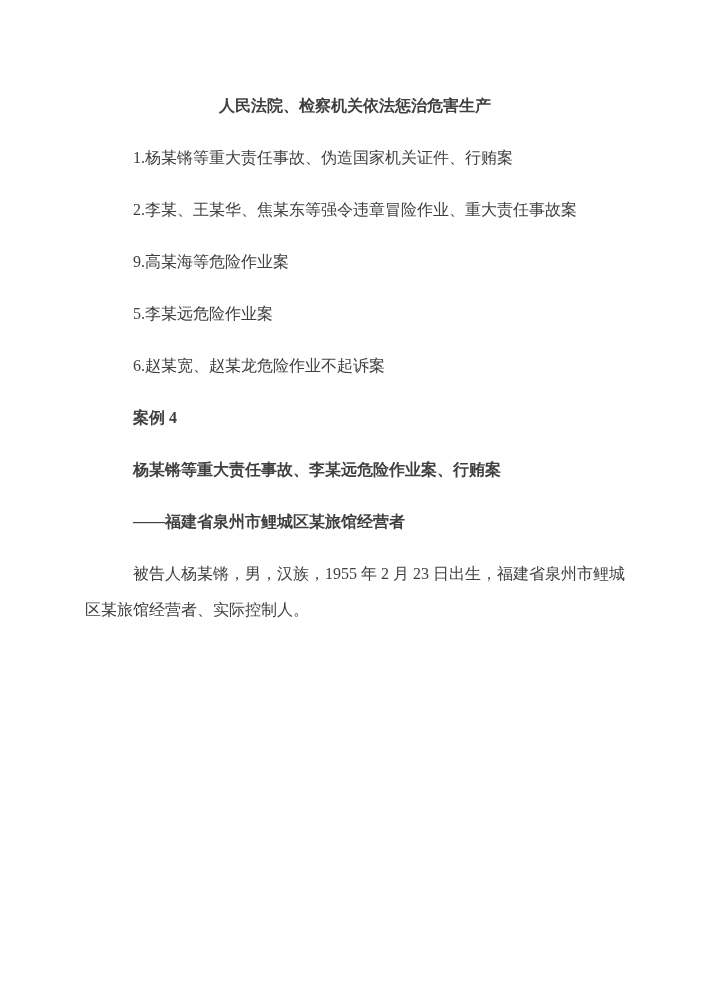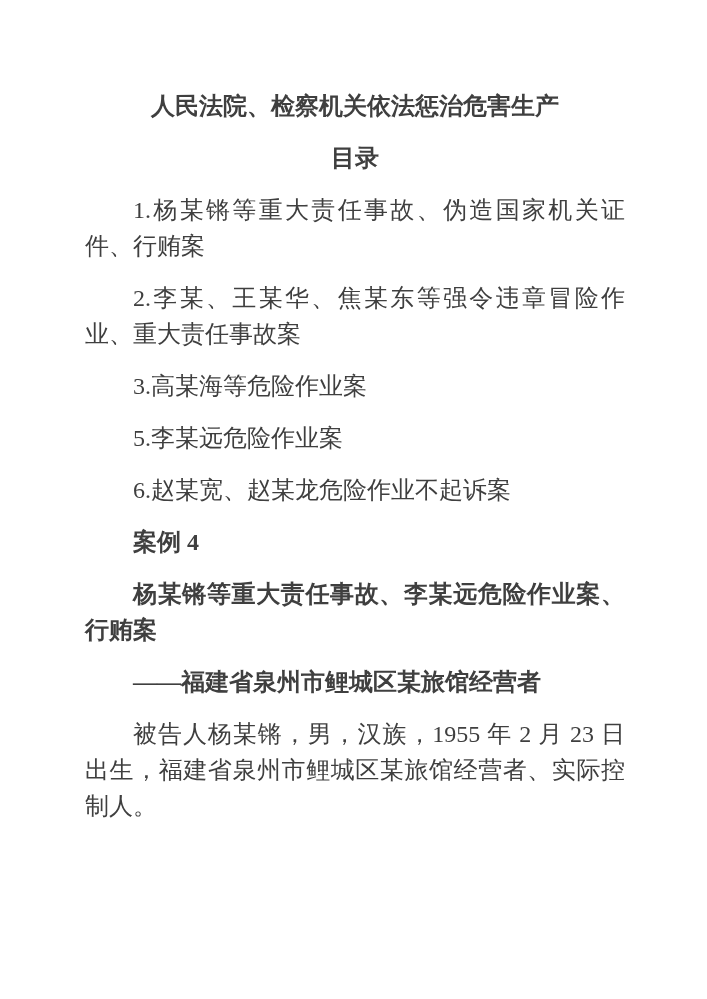--- a/index.html
+++ b/index.html
@@ -9,21 +9,21 @@
   }
   .page {
     position: relative;
     width: 707px;
     height: 999px;
     margin: 0 auto;
     background: #ffffff;
     box-sizing: border-box;
     padding: 88px 82px 0 85px;
     font-family: "Liberation Serif", "DejaVu Serif", serif;
-    font-size: 24px;
+    font-size: 16px;
     line-height: 36px;
     color: #3f3f3f;
     overflow: hidden;
   }
   .page p {
     margin: 0 0 16px 0;
     text-align: justify;
   }
   .center {
     text-align: center !important;
@@ -34,25 +34,24 @@
   }
   .indent {
     text-indent: 48px;
   }
 </style>
 </head>
 <body>
 
 <div class="page">
   <p class="center bold">人民法院、检察机关依法惩治危害生产</p>
-  <p class="center bold">目录</p>
 
   <p class="indent">1.杨某锵等重大责任事故、伪造国家机关证件、行贿案</p>
   <p class="indent">2.李某、王某华、焦某东等强令违章冒险作业、重大责任事故案</p>
-  <p class="indent">3.高某海等危险作业案</p>
+  <p class="indent">9.高某海等危险作业案</p>
   <p class="indent">5.李某远危险作业案</p>
   <p class="indent">6.赵某宽、赵某龙危险作业不起诉案</p>
 
   <p class="indent bold">案例 4</p>
   <p class="indent bold">杨某锵等重大责任事故、李某远危险作业案、行贿案</p>
   <p class="indent bold">——福建省泉州市鲤城区某旅馆经营者</p>
   <p class="indent">被告人杨某锵，男，汉族，1955 年 2 月 23 日出生，福建省泉州市鲤城区某旅馆经营者、实际控制人。</p>
 </div>
 
 </body></html>

